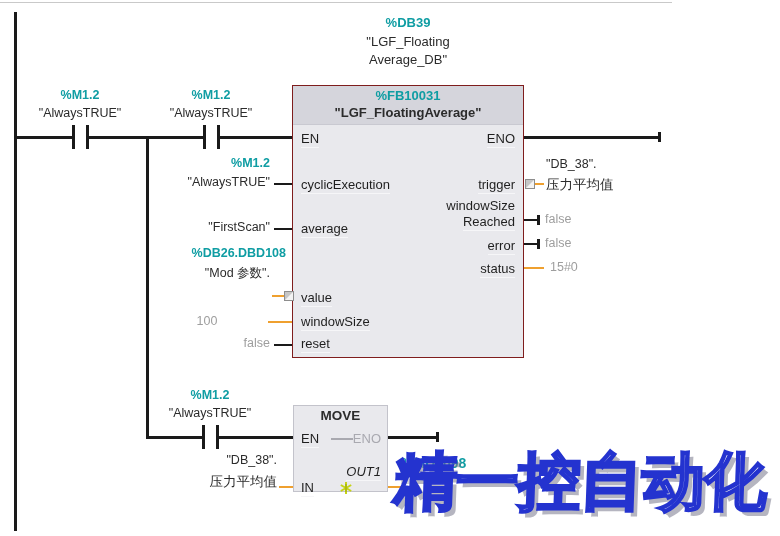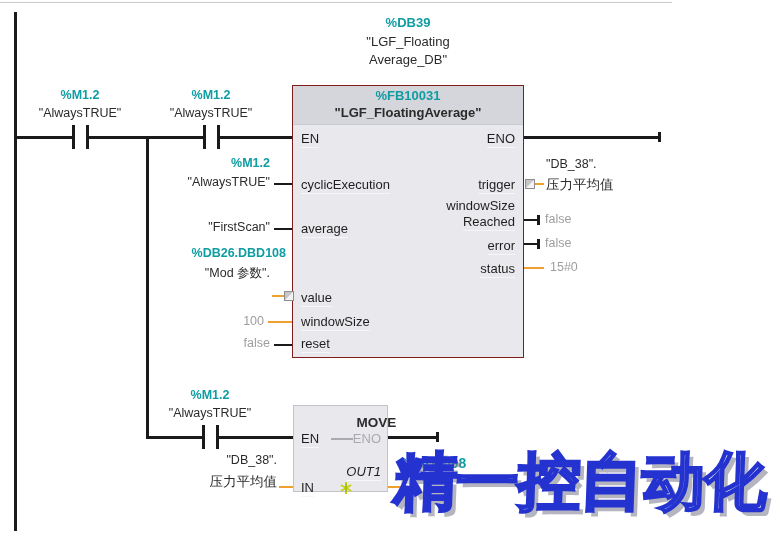--- a/index.html
+++ b/index.html
@@ -102,21 +102,21 @@
   <div class="wire" style="left:274px;top:183px;width:18px;height:2px;"></div>
 
   <div class="opnd rgt" style="left:150px;top:220px;width:120px;">"FirstScan"</div>
   <div class="wire" style="left:274px;top:228px;width:18px;height:2px;"></div>
 
   <div class="addr rgt" style="left:166px;top:246px;width:120px;">%DB26.DBD108</div>
   <div class="opnd rgt" style="left:150px;top:265px;width:120px;">"Mod 参数".</div>
   <div class="wire orange" style="left:272px;top:295px;width:14px;height:2px;"></div>
   <div class="handle" style="left:284px;top:291px;"></div>
 
-  <div class="val rgt" style="left:150px;top:314px;width:114px;">100</div>
+  <div class="val rgt" style="left:150px;top:314px;width:114px;text-align:center;">100</div>
   <div class="wire orange" style="left:268px;top:321px;width:24px;height:2px;"></div>
 
   <div class="val rgt" style="left:150px;top:336px;width:120px;">false</div>
   <div class="wire" style="left:274px;top:344px;width:18px;height:2px;"></div>
 
   <div class="wire" style="left:524px;top:136px;width:137px;height:3px;"></div>
   <div class="tick" style="left:658px;top:132px;"></div>
 
   <div class="handle" style="left:525px;top:179px;"></div>
   <div class="wire orange" style="left:535px;top:183px;width:9px;height:2px;"></div>
@@ -135,21 +135,21 @@
   <div class="val" style="left:550px;top:260px;">15#0</div>
 
   <div class="wire" style="left:147px;top:436px;width:56px;height:3px;"></div>
   <div class="leg" style="left:202px;top:425px;"></div>
   <div class="leg" style="left:216px;top:425px;"></div>
   <div class="addr ctr" style="left:170px;top:388px;width:80px;">%M1.2</div>
   <div class="opnd ctr" style="left:158px;top:406px;width:104px;">"AlwaysTRUE"</div>
   <div class="wire" style="left:219px;top:436px;width:74px;height:3px;"></div>
 
   <div class="mv-box">
-    <div class="opnd ctr" style="left:0;top:9px;width:100%;font-weight:bold;font-size:13.5px;padding-left:36px;">MOVE</div>
+    <div class="opnd ctr" style="left:0;top:2px;width:100%;font-weight:bold;font-size:13.5px;">MOVE</div>
     <div class="abs pin" style="left:7px;top:25px;">EN</div>
     <div class="abs pin" style="right:6px;top:25px;color:#a9a9b0;border-bottom:none;">ENO</div>
     <div class="wire graydash" style="left:37px;top:32px;width:22px;height:2px;"></div>
     <div class="abs pin" style="left:7px;top:74px;">IN</div>
     <div class="abs pin" style="right:6px;top:58px;font-style:italic;">OUT1</div>
     <svg class="asterisk" style="left:46px;top:76px;" viewBox="0 0 12 12">
       <g stroke="#c6d416" stroke-width="2">
         <line x1="6" y1="0" x2="6" y2="12"></line>
         <line x1="0.8" y1="3" x2="11.2" y2="9"></line>
         <line x1="0.8" y1="9" x2="11.2" y2="3"></line>

